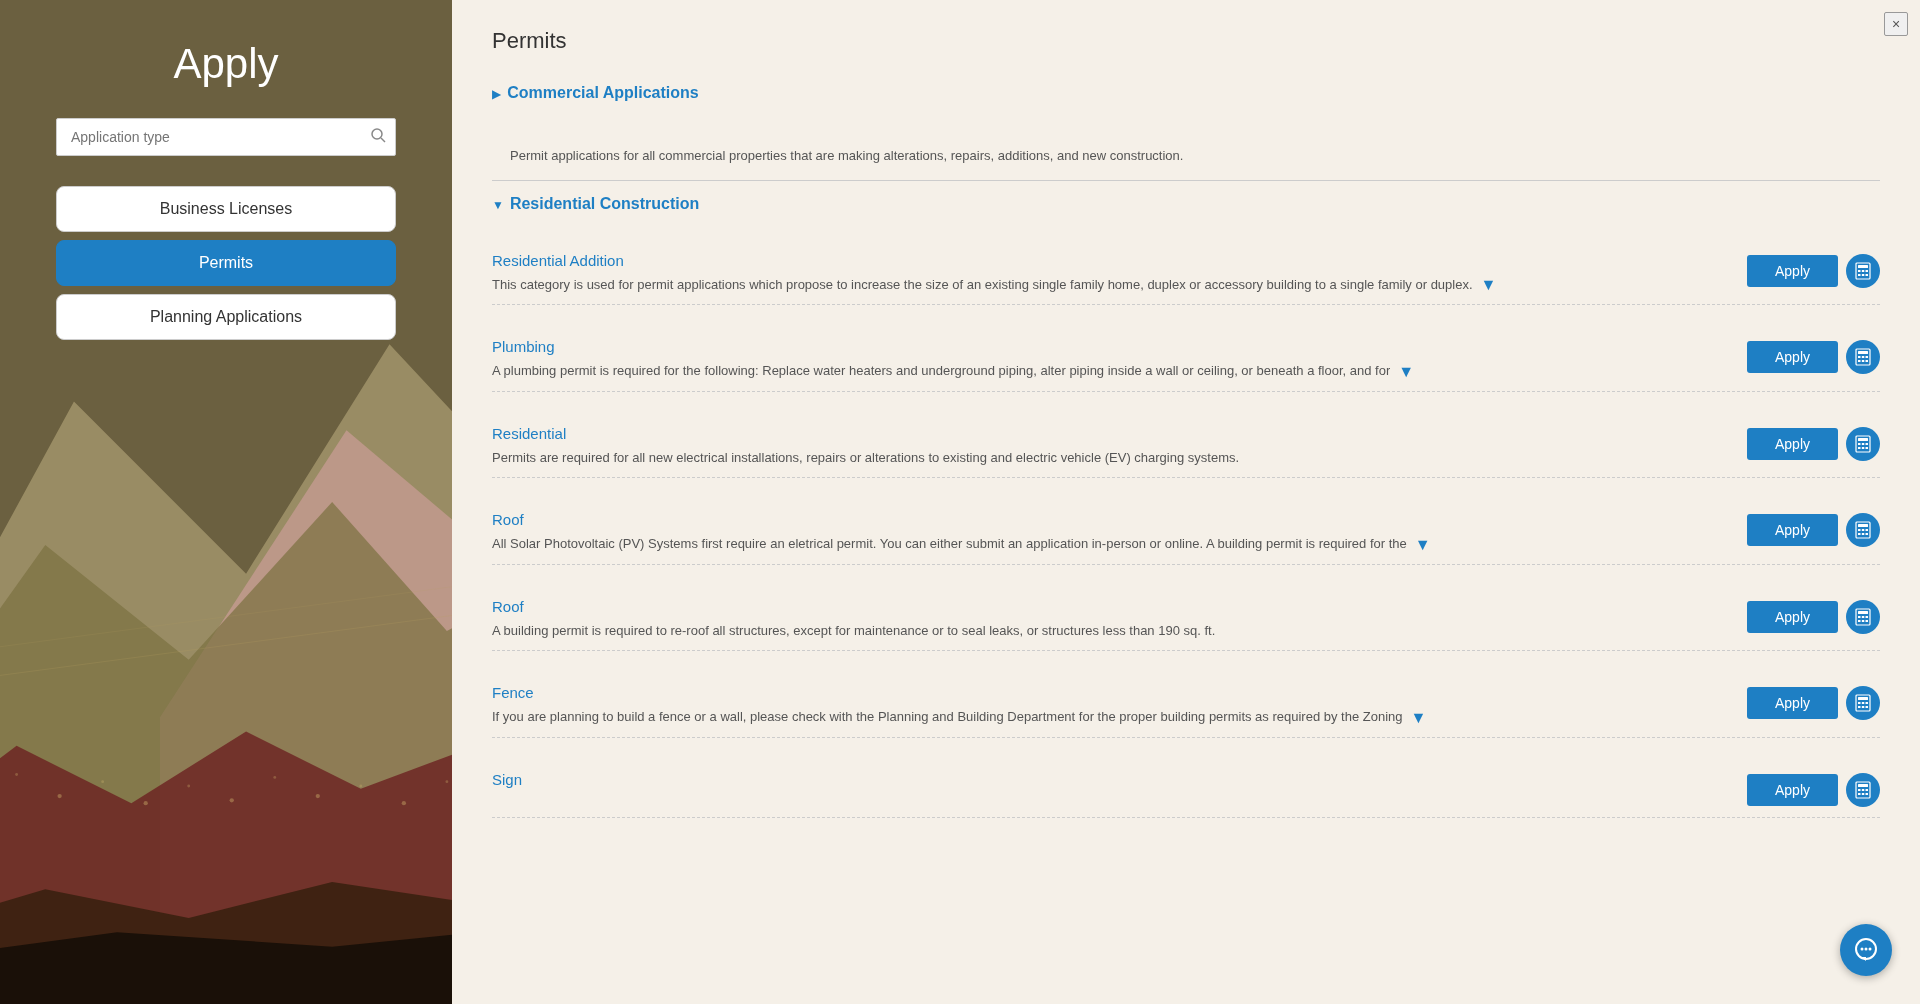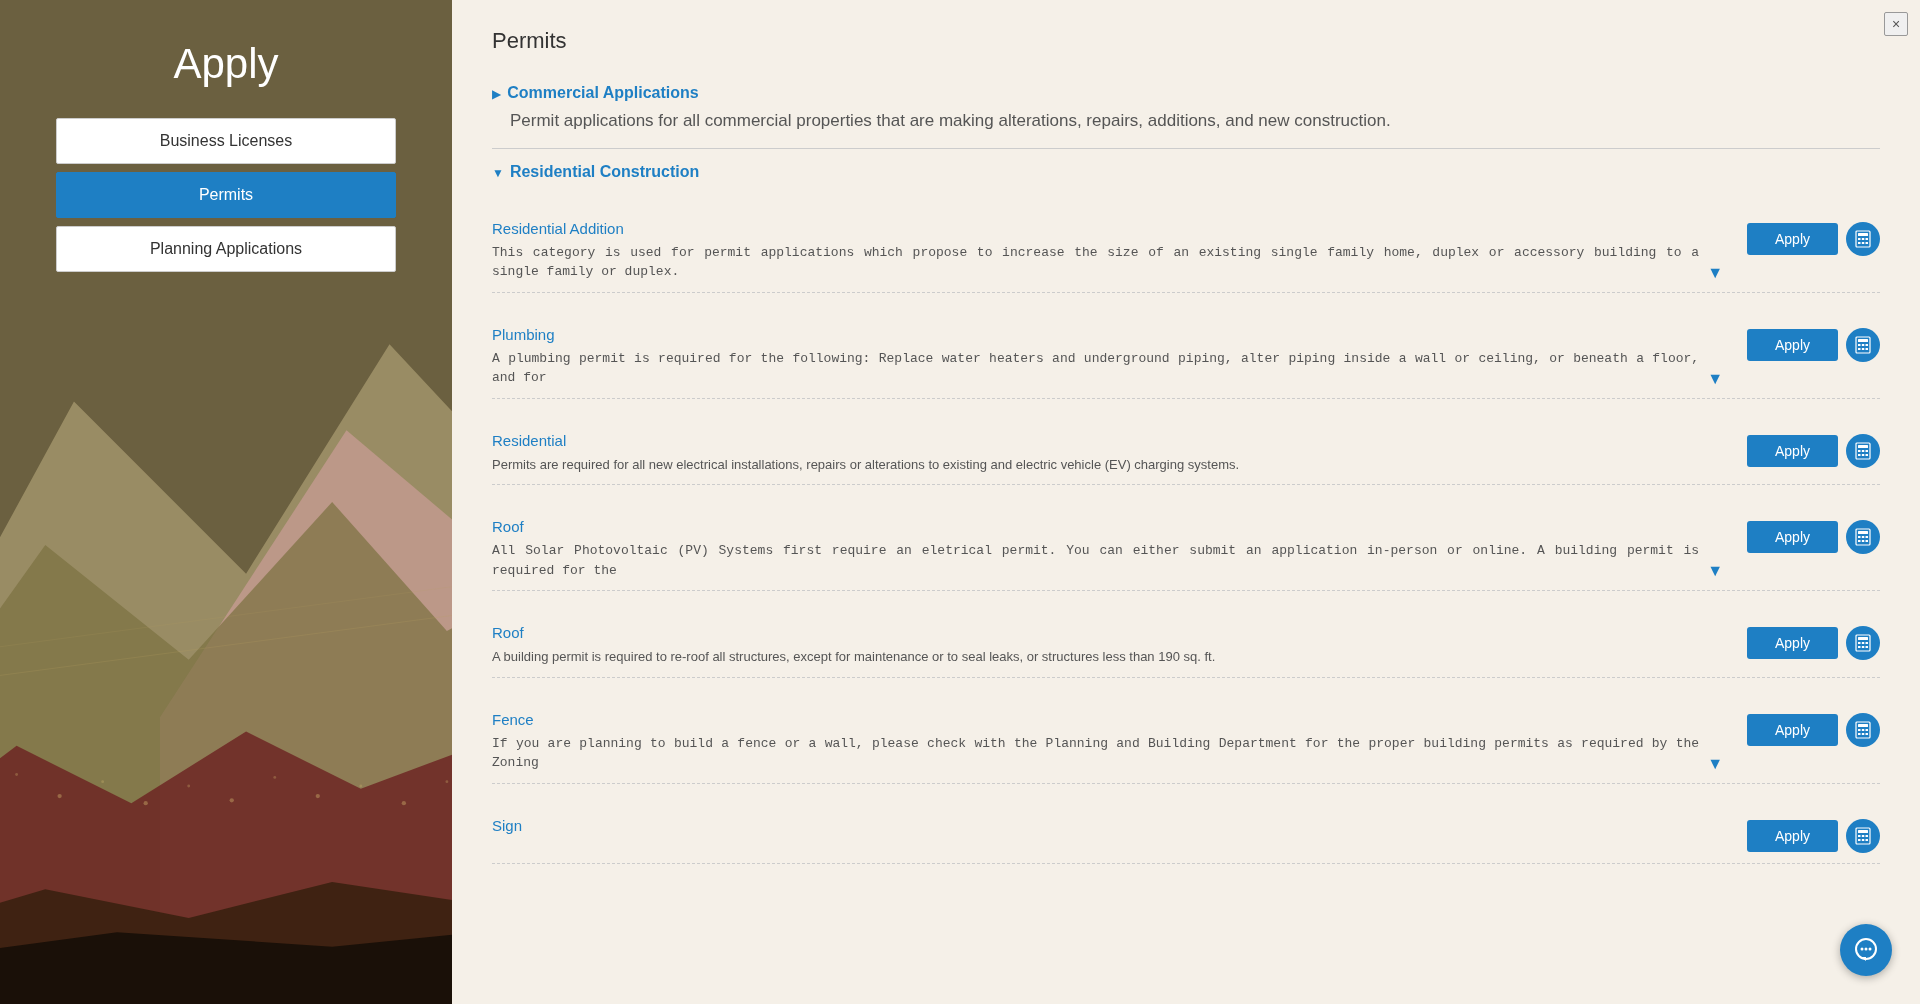--- a/index.html
+++ b/index.html
@@ -55,21 +55,21 @@
       display: flex;
       flex-direction: column;
       gap: 8px;
       width: 340px;
       z-index: 1;
     }
     .nav-btn {
       width: 100%;
       padding: 13px 20px;
       border: 1px solid #ccc;
-      border-radius: 2px;
+      border-radius: 8px;
       font-size: 16px;
       cursor: pointer;
       background: #fff;
       color: #333;
       text-align: center;
     }
     .nav-btn.active {
       background: #1e7fc4;
       color: #fff;
       border-color: #1e7fc4;
@@ -135,25 +135,26 @@
       color: #1e7fc4;
       margin-right: 6px;
       margin-top: 3px;
     }
     .category-title {
       font-size: 16px;
       font-weight: 700;
       color: #1e7fc4;
     }
     .category-desc {
-      font-size: 17px;
+      font-size: 13px;
       color: #555;
       padding-left: 18px;
       padding-bottom: 10px;
       line-height: 1.5;
+      margin-top: 38px;
     }
     .divider {
       border: none;
       border-top: 1px solid #ccc;
       margin: 4px 0;
     }
 
     
     .permit-item {
       padding: 12px 0 10px 0;
@@ -179,21 +180,20 @@
       font-size: 13px;
       color: #555;
       line-height: 1.5;
       text-align: justify;
     }
     .permit-desc-truncated {
       display: -webkit-box;
       -webkit-line-clamp: 2;
       -webkit-box-orient: vertical;
       overflow: hidden;
-      font-family: Liberation Mono, monospace;
     }
     .permit-actions {
       display: flex;
       align-items: center;
       gap: 8px;
       flex-shrink: 0;
       padding-top: 2px;
     }
     .apply-btn {
       background: #1e7fc4;
@@ -287,20 +287,29 @@
     <circle cx="350" cy="560" r="1.5" fill="#d4b870" opacity="0.4"></circle>
     <circle cx="380" cy="545" r="1" fill="#d4b870" opacity="0.3"></circle>
     <circle cx="410" cy="558" r="1.5" fill="#d4b870" opacity="0.4"></circle>
 
     <line x1="0" y1="480" x2="452" y2="420" stroke="#b8a060" stroke-width="0.5" opacity="0.3"></line>
     <line x1="0" y1="460" x2="452" y2="400" stroke="#b8a060" stroke-width="0.5" opacity="0.2"></line>
   </svg>
 
   <h1 class="left-title">Apply</h1>
 
+  <div class="search-wrapper">
+    <input class="search-input" type="text" placeholder="Application type" style="">
+    <button class="search-icon-btn">
+      <svg width="16" height="16" viewBox="0 0 16 16" fill="none" xmlns="http://www.w3.org/2000/svg">
+        <circle cx="7" cy="7" r="5" stroke="#888" stroke-width="1.5"></circle>
+        <line x1="11" y1="11" x2="15" y2="15" stroke="#888" stroke-width="1.5"></line>
+      </svg>
+    </button>
+  </div>
 
   <div class="nav-buttons">
     <button class="nav-btn">Business Licenses</button>
     <button class="nav-btn active">Permits</button>
     <button class="nav-btn">Planning Applications</button>
   </div>
 </div>
 
 <div class="right-panel">
   <button class="close-btn">

